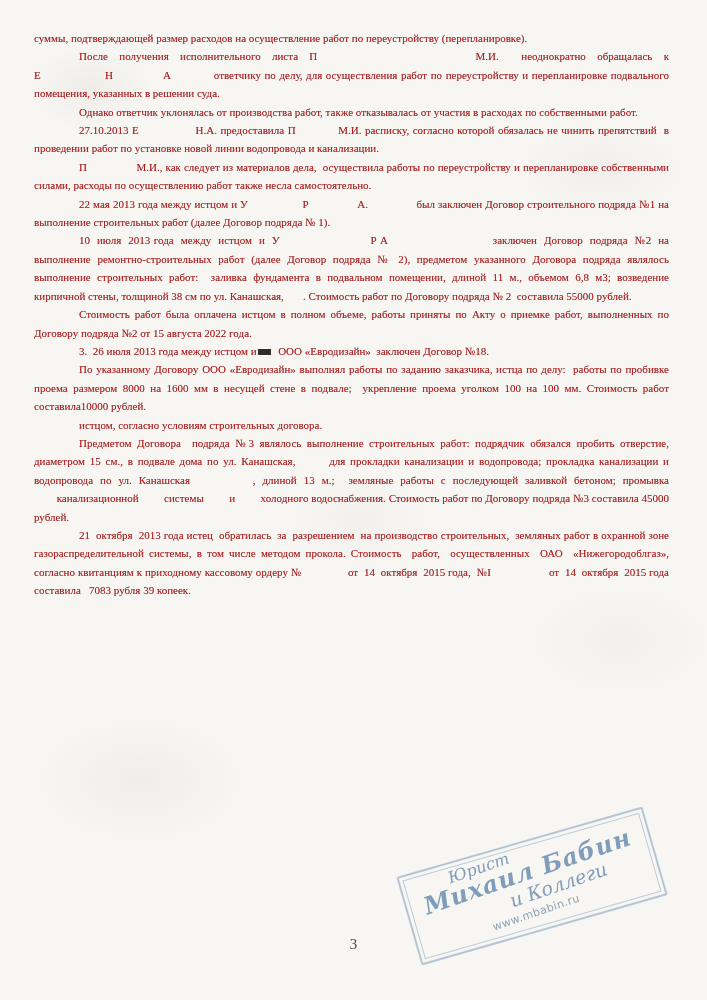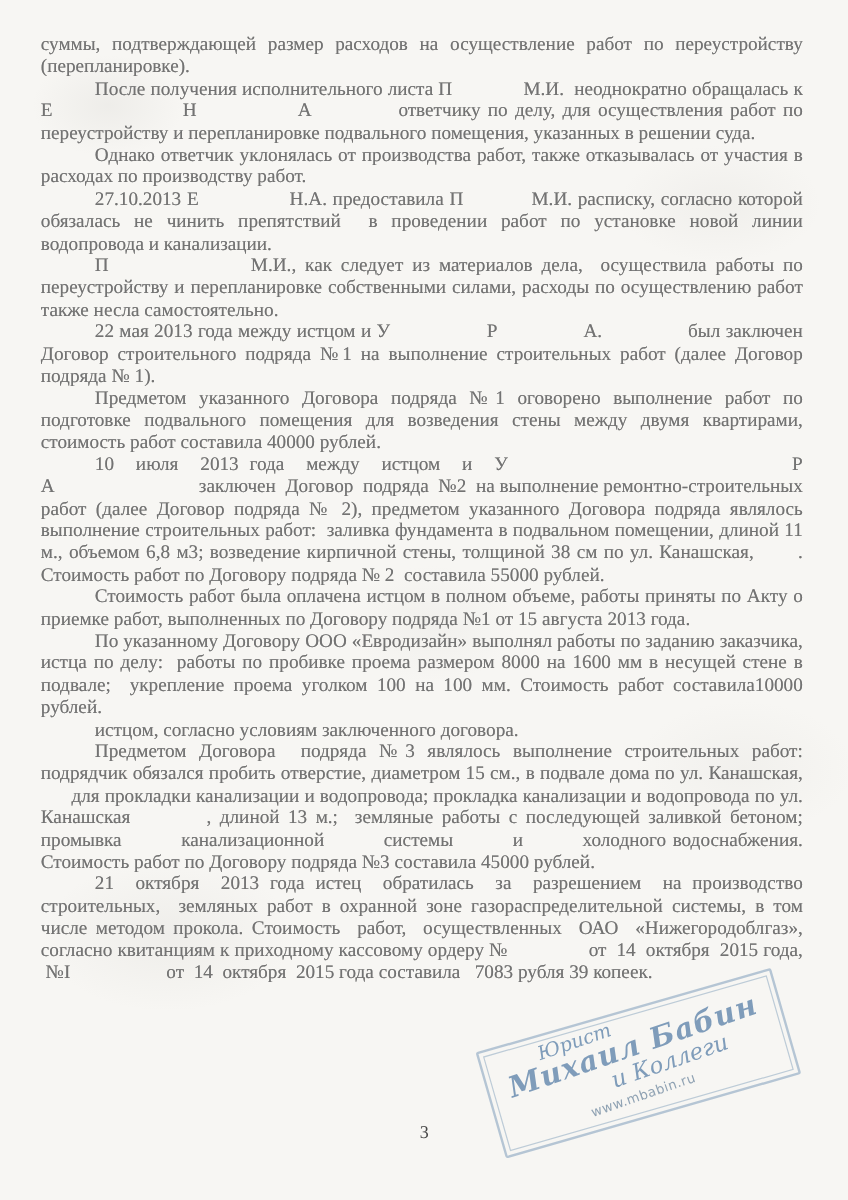--- a/index.html
+++ b/index.html
@@ -14,23 +14,23 @@
       radial-gradient(100px 70px at 360px 520px, rgba(190,188,182,.10), transparent 70%),
       radial-gradient(130px 80px at 620px 640px, rgba(190,188,182,.10), transparent 70%),
       #f7f6f3;
     font-family: "Liberation Serif", "DejaVu Serif", serif;
   }
 
   .text-block {
     position: absolute;
     left: 34px; top: 29px;
     width: 635px;
-    font-size: 16px;
+    font-size: 11px;
     line-height: 18.4px;
-    color: #737373;
+    color: #b91c1c;
     text-align: justify;
     text-shadow: 0 0 0.5px rgba(58,58,58,.45);
   }
   .text-block p { margin: 0; text-indent: 45px; }
   .text-block p.no-indent { text-indent: 0; }
 
   .redaction {
     display: inline-block;
     width: 13px; height: 6px;
     background: #2d2d2d;
@@ -81,29 +81,31 @@
     font-size: 15px;
     color: #474747;
   }
 </style>
 </head>
 <body>
 
 <div class="text-block">
   <p class="no-indent">суммы, подтверждающей размер расходов на осуществление работ по переустройству (перепланировке).</p>
   <p>После получения исполнительного листа П&nbsp;&nbsp;&nbsp;&nbsp;&nbsp;&nbsp;&nbsp;&nbsp;&nbsp;&nbsp;&nbsp;&nbsp;&nbsp;&nbsp;М.И. &nbsp;неоднократно обращалась к Е&nbsp;&nbsp;&nbsp;&nbsp;&nbsp;&nbsp;&nbsp;&nbsp;&nbsp;&nbsp;&nbsp;&nbsp;&nbsp;&nbsp;&nbsp;&nbsp;&nbsp;&nbsp;Н&nbsp;&nbsp;&nbsp;&nbsp;&nbsp;&nbsp;&nbsp;&nbsp;&nbsp;&nbsp;&nbsp;&nbsp;&nbsp;&nbsp;А&nbsp;&nbsp;&nbsp;&nbsp;&nbsp;&nbsp;&nbsp;&nbsp;&nbsp;&nbsp;&nbsp;&nbsp;ответчику по делу, для осуществления работ по переустройству и перепланировке подвального помещения, указанных в решении суда.</p>
-  <p>Однако ответчик уклонялась от производства работ, также отказывалась от участия в расходах по производству работ.</p>
+  <p>Однако ответчик уклонялась от производства работ, также отказывалась от участия в расходах по собственными работ.</p>
   <p>27.10.2013 Е&nbsp;&nbsp;&nbsp;&nbsp;&nbsp;&nbsp;&nbsp;&nbsp;&nbsp;&nbsp;&nbsp;&nbsp;&nbsp;&nbsp;&nbsp;&nbsp;Н.А. предоставила П&nbsp;&nbsp;&nbsp;&nbsp;&nbsp;&nbsp;&nbsp;&nbsp;&nbsp;&nbsp;&nbsp;&nbsp;М.И. расписку, согласно которой обязалась не чинить препятствий &nbsp;в проведении работ по установке новой линии водопровода и канализации.</p>
   <p>П&nbsp;&nbsp;&nbsp;&nbsp;&nbsp;&nbsp;&nbsp;&nbsp;&nbsp;&nbsp;&nbsp;&nbsp;&nbsp;&nbsp;&nbsp;&nbsp;М.И., как следует из материалов дела, &nbsp;осуществила работы по переустройству и перепланировке собственными силами, расходы по осуществлению работ также несла самостоятельно.</p>
   <p>22 мая 2013 года между истцом и У&nbsp;&nbsp;&nbsp;&nbsp;&nbsp;&nbsp;&nbsp;&nbsp;&nbsp;&nbsp;&nbsp;&nbsp;&nbsp;&nbsp;&nbsp;&nbsp;&nbsp;&nbsp;Р&nbsp;&nbsp;&nbsp;&nbsp;&nbsp;&nbsp;&nbsp;&nbsp;&nbsp;&nbsp;&nbsp;&nbsp;&nbsp;&nbsp;&nbsp;&nbsp;А.&nbsp;&nbsp;&nbsp;&nbsp;&nbsp;&nbsp;&nbsp;&nbsp;&nbsp;&nbsp;&nbsp;&nbsp;&nbsp;&nbsp;&nbsp;&nbsp;был заключен Договор строительного подряда №1 на выполнение строительных работ (далее Договор подряда № 1).</p>
-  <p>Предметом указанного Договора подряда №1 оговорено выполнение работ по подготовке подвального помещения для возведения стены между двумя квартирами, стоимость работ составила 40000 рублей.</p>
   <p>10 &nbsp;июля &nbsp;2013 года &nbsp;между &nbsp;истцом &nbsp;и &nbsp;У&nbsp;&nbsp;&nbsp;&nbsp;&nbsp;&nbsp;&nbsp;&nbsp;&nbsp;&nbsp;&nbsp;&nbsp;&nbsp;&nbsp;&nbsp;&nbsp;&nbsp;&nbsp;&nbsp;&nbsp;&nbsp;&nbsp;&nbsp;&nbsp;&nbsp;&nbsp;Р А&nbsp;&nbsp;&nbsp;&nbsp;&nbsp;&nbsp;&nbsp;&nbsp;&nbsp;&nbsp;&nbsp;&nbsp;&nbsp;&nbsp;&nbsp;&nbsp;&nbsp;&nbsp;&nbsp;&nbsp;&nbsp;&nbsp;&nbsp;&nbsp;&nbsp;&nbsp;&nbsp;&nbsp;&nbsp;&nbsp;заключен &nbsp;Договор &nbsp;подряда &nbsp;№2 &nbsp;на выполнение ремонтно-строительных работ (далее Договор подряда № 2), предметом указанного Договора подряда являлось выполнение строительных работ: &nbsp;заливка фундамента в подвальном помещении, длиной 11 м., объемом 6,8 м3; возведение кирпичной стены, толщиной 38 см по ул. Канашская, &nbsp;&nbsp;&nbsp;&nbsp;&nbsp;&nbsp;. Стоимость работ по Договору подряда № 2 &nbsp;составила 55000 рублей.</p>
-  <p>Стоимость работ была оплачена истцом в полном объеме, работы приняты по Акту о приемке работ, выполненных по Договору подряда №1 от 15 августа 2013 года.</p>
+  <p>Стоимость работ была оплачена истцом в полном объеме, работы приняты по Акту о приемке работ, выполненных по Договору подряда №2 от 15 августа 2022 года.</p>
+  <p>
+    <span>3. &nbsp;26 июля 2013 года между истцом и</span><span class="redaction"></span><span>&nbsp; ООО «Евродизайн» &nbsp;заключен Договор №18.</span>
+  </p>
   <p>По указанному Договору ООО «Евродизайн» выполнял работы по заданию заказчика, истца по делу: &nbsp;работы по пробивке проема размером 8000 на 1600 мм в несущей стене в подвале; &nbsp;укрепление проема уголком 100 на 100 мм. Стоимость работ составила10000 рублей.</p>
-  <p>истцом, согласно условиям заключенного договора.</p>
+  <p>истцом, согласно условиям строительных договора.</p>
   <p>Предметом Договора &nbsp;подряда №3 являлось выполнение строительных работ: подрядчик обязался пробить отверстие, диаметром 15 см., в подвале дома по ул. Канашская, &nbsp;&nbsp;&nbsp;&nbsp;&nbsp;&nbsp;для прокладки канализации и водопровода; прокладка канализации и водопровода по ул. Канашская &nbsp;&nbsp;&nbsp;&nbsp;&nbsp;&nbsp;&nbsp;&nbsp;, длиной 13 м.; &nbsp;земляные работы с последующей заливкой бетоном; промывка &nbsp;&nbsp;&nbsp;&nbsp;&nbsp;&nbsp;&nbsp;&nbsp;канализационной &nbsp;&nbsp;&nbsp;&nbsp;&nbsp;&nbsp;&nbsp;&nbsp;системы &nbsp;&nbsp;&nbsp;&nbsp;&nbsp;&nbsp;&nbsp;&nbsp;и &nbsp;&nbsp;&nbsp;&nbsp;&nbsp;&nbsp;&nbsp;&nbsp;холодного водоснабжения. Стоимость работ по Договору подряда №3 составила 45000 рублей.</p>
   <p>21 &nbsp;октября &nbsp;2013 года истец &nbsp;обратилась &nbsp;за &nbsp;разрешением &nbsp;на производство строительных, &nbsp;земляных работ в охранной зоне газораспределительной системы, в том числе методом прокола. Стоимость &nbsp;работ, &nbsp;осуществленных &nbsp;ОАО &nbsp;«Нижегородоблгаз», согласно квитанциям к приходному кассовому ордеру №&nbsp;&nbsp;&nbsp;&nbsp;&nbsp;&nbsp;&nbsp;&nbsp;&nbsp;&nbsp;&nbsp;&nbsp;&nbsp;&nbsp;&nbsp;&nbsp;от &nbsp;14 &nbsp;октября &nbsp;2015 года, &nbsp;№I&nbsp;&nbsp;&nbsp;&nbsp;&nbsp;&nbsp;&nbsp;&nbsp;&nbsp;&nbsp;&nbsp;&nbsp;&nbsp;&nbsp;&nbsp;&nbsp;&nbsp;&nbsp;&nbsp;&nbsp;от &nbsp;14 &nbsp;октября &nbsp;2015 года составила &nbsp;&nbsp;7083 рубля 39 копеек.</p>
 </div>
 
 <div class="stamp">
   <div class="stamp-frame"></div>
   <div class="stamp-text">
     <div class="stamp-l1">Юрист</div>
     <div class="stamp-l2">Михаил Бабин</div>
     <div class="stamp-l3">и Коллеги</div>

